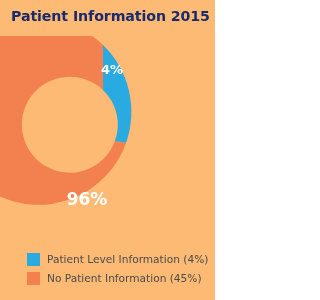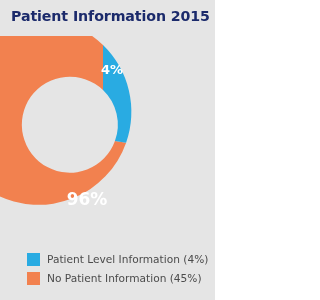--- a/index.html
+++ b/index.html
@@ -15,21 +15,21 @@
     font-family: "DejaVu Sans", "Liberation Sans", sans-serif;
     position: relative;
   }
 
   .figure {
     position: absolute;
     left: 0;
     top: 0;
     width: 215px;
     height: 300px;
-    background: #e5e5e5;
+    background: #fdba74;
   }
 
   
   .title {
     position: absolute;
     left: 11px;
     top: 7px;
     width: 200px;
     font-size: 14.2px;
     font-weight: bold;

